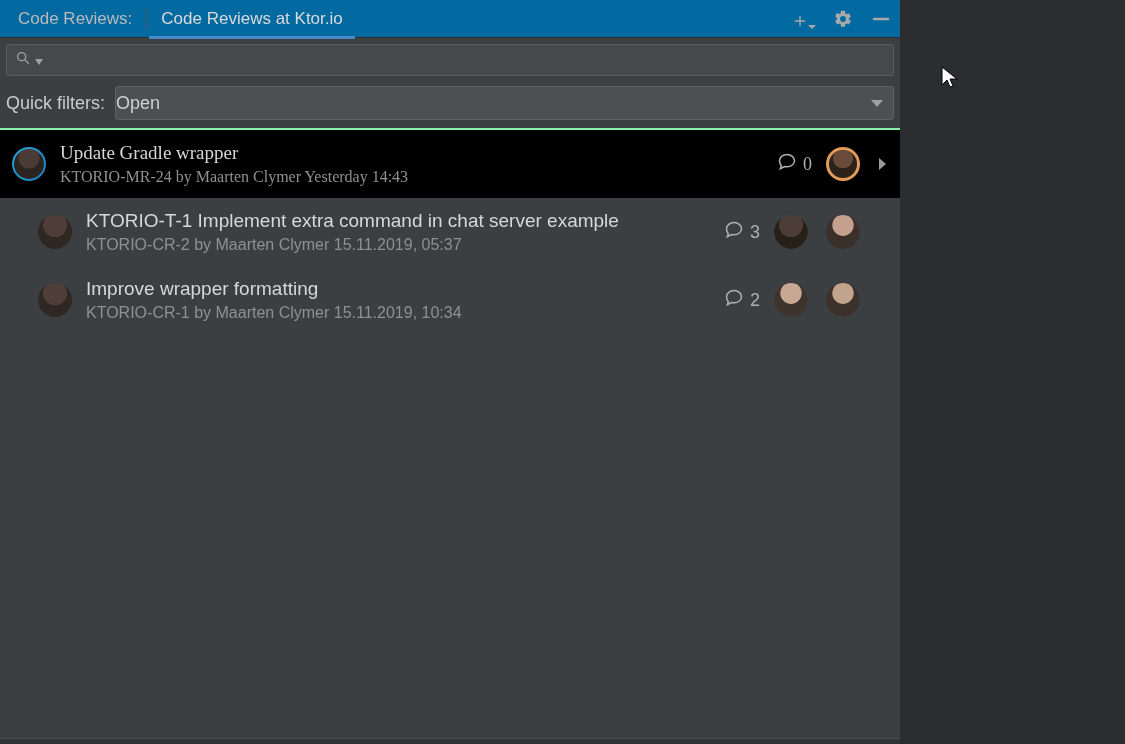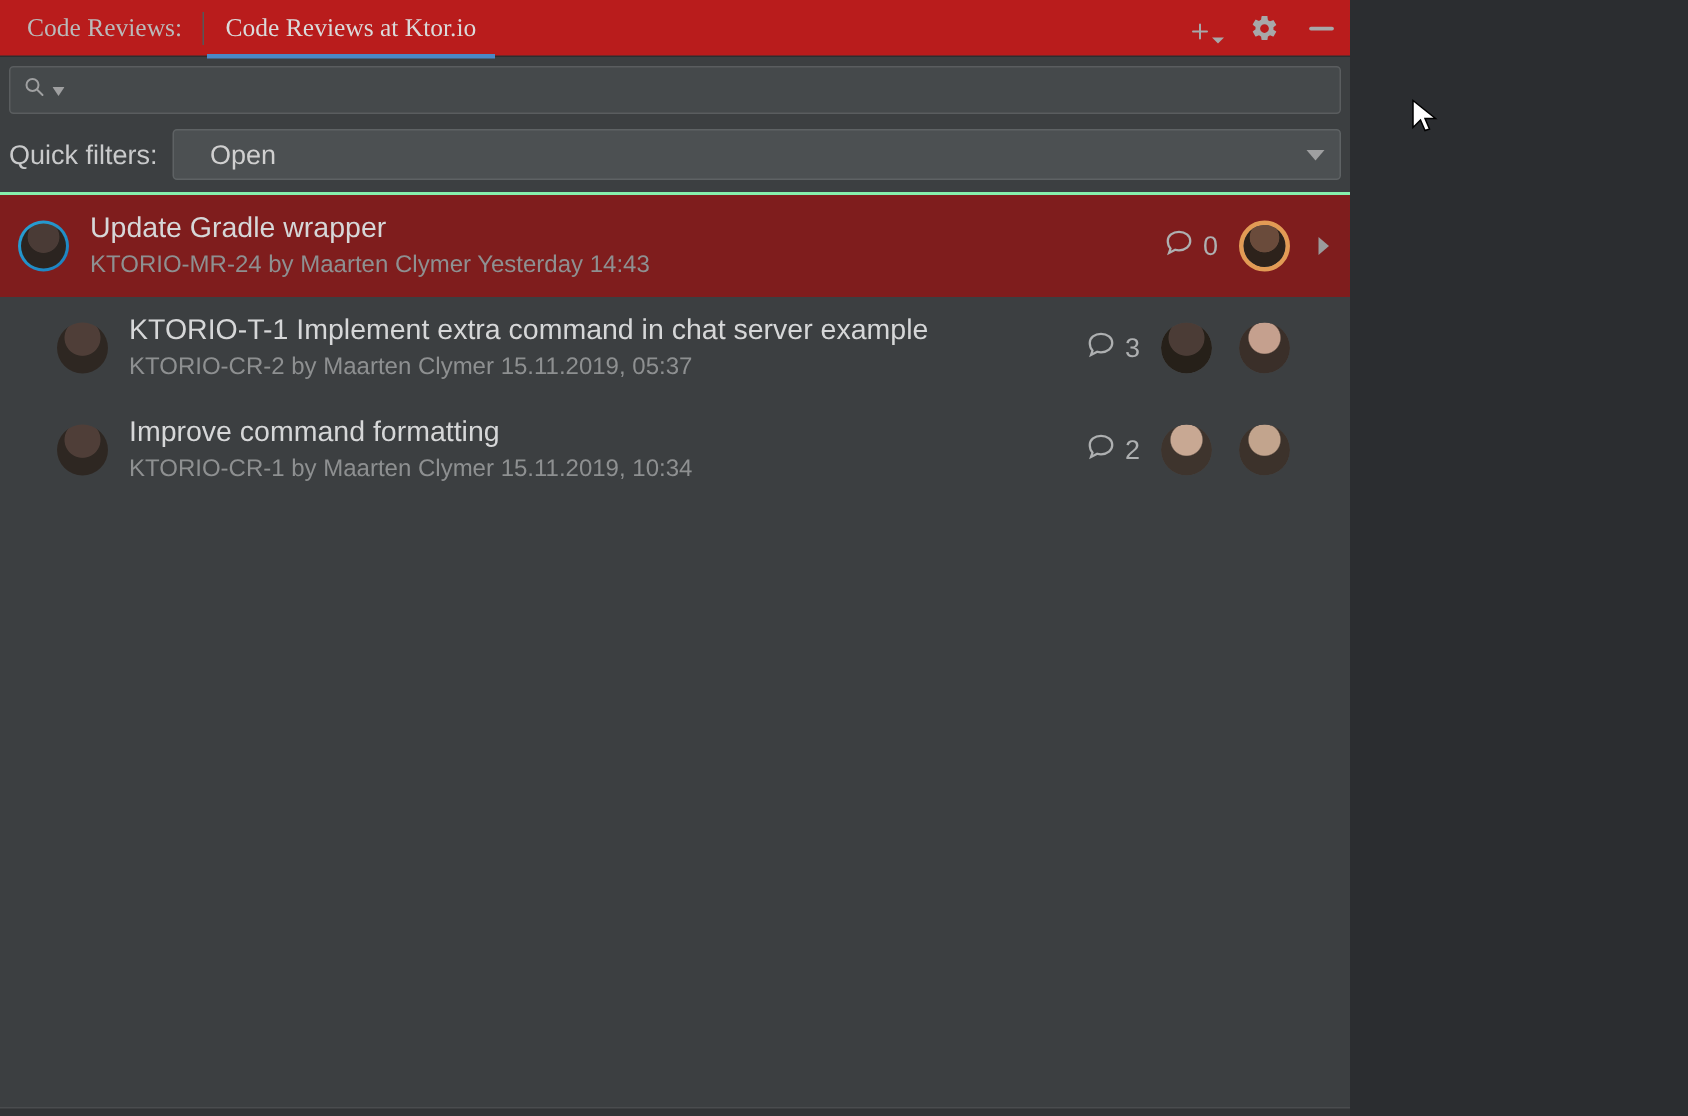--- a/index.html
+++ b/index.html
@@ -29,24 +29,23 @@
     left: 40px;
     width: 20px;
     height: 24px;
     pointer-events: none;
   }
   
   .header {
     display: flex;
     align-items: center;
     height: 38px;
-    background: #b91c1c;
+    background: #0369a1;
     border-bottom: 1px solid #2c2e30;
     padding: 0 8px 0 6px;
-    font-family: Liberation Serif, serif;
   }
   .tab {
     padding: 0 12px;
     height: 38px;
     display: flex;
     align-items: center;
     font-size: 17px;
     color: #bababa;
     cursor: pointer;
     position: relative;
@@ -124,38 +123,38 @@
   }
   .filter-select {
     flex: 1;
     height: 34px;
     background: #4c5052;
     border: 1px solid #5e6264;
     border-radius: 3px;
     display: flex;
     align-items: center;
     justify-content: space-between;
-    padding: 0 10px 0 24px;
+    padding: 0 10px 0 0;
     font-size: 18px;
     color: #d0d0d0;
     cursor: pointer;
   }
   .sel-tri {
     width:0;height:0;border-left:6px solid transparent;border-right:6px solid transparent;border-top:7px solid #9fa0a1;
   }
   
   .list { flex:1; overflow:hidden; }
   .row {
     display: flex;
     align-items: center;
     padding: 12px 10px 12px 12px;
     gap: 14px;
     cursor: pointer;
   }
-  .row.selected { background: #7f1d1d; }
+  .row.selected { background: #000000; font-family: Liberation Serif, serif; }
   .row:not(.selected) { background: transparent; margin-left: 26px; }
   .avatar {
     width: 34px; height: 34px;
     border-radius: 50%;
     flex-shrink:0;
   }
   .avatar.ring {
     padding:2px;
     background: linear-gradient(135deg,#29a3d4,#1b7fbf);
   }
@@ -332,21 +331,21 @@
             <div class="chev-tri"></div>
           </div>
       </div>
     </div>
 
     <div class="row">
       <div class="avatar">
           <div class="inner face3"></div>
         </div>
       <div class="row-main">
-        <div class="row-title">Improve command formatting</div>
+        <div class="row-title">Improve wrapper formatting</div>
         <div class="row-sub">KTORIO-CR-1 by Maarten Clymer 15.11.2019, 10:34</div>
       </div>
       <div class="row-right">
         <div class="comments">
           <span>
             <svg width="20" height="20" viewBox="0 0 24 24" fill="none">
                 <path d="M12 3c5 0 9 3.3 9 7.4s-4 7.4-9 7.4a11 11 0 0 1-3-.4L4 20l1.2-3.6C3.9 15 3 13 3 10.4 3 6.3 7 3 12 3Z" stroke="#aeb0b1" stroke-width="1.8"></path>
               </svg>
           </span>
           <span>2</span>

